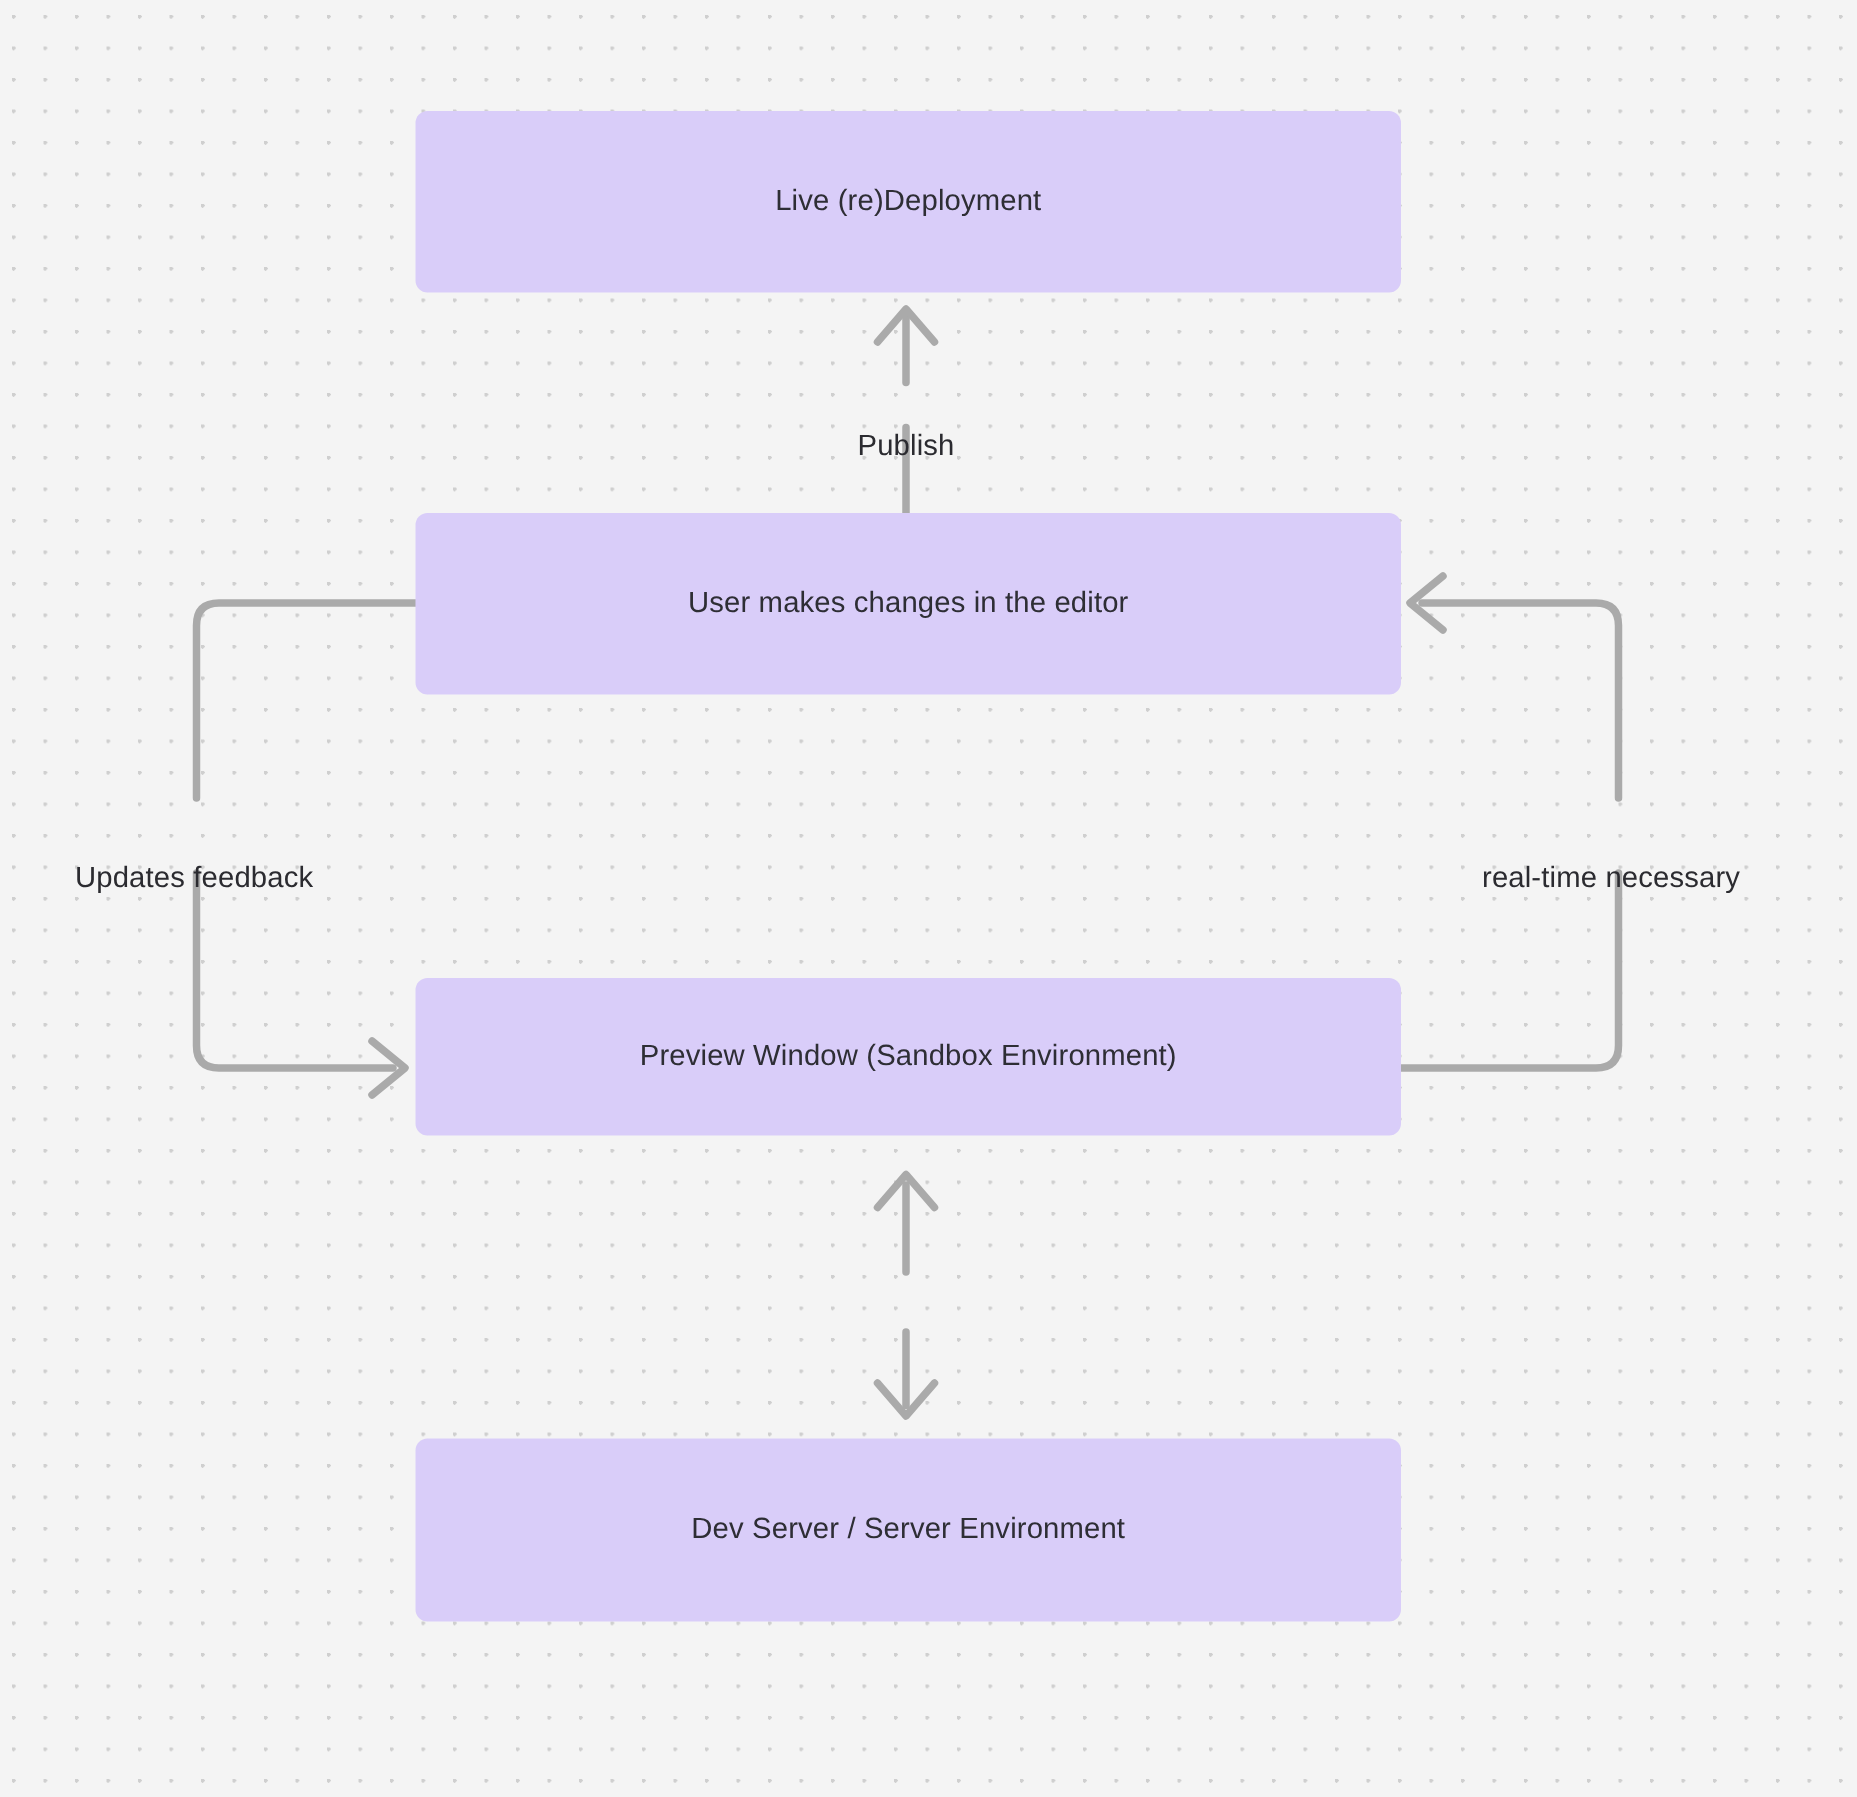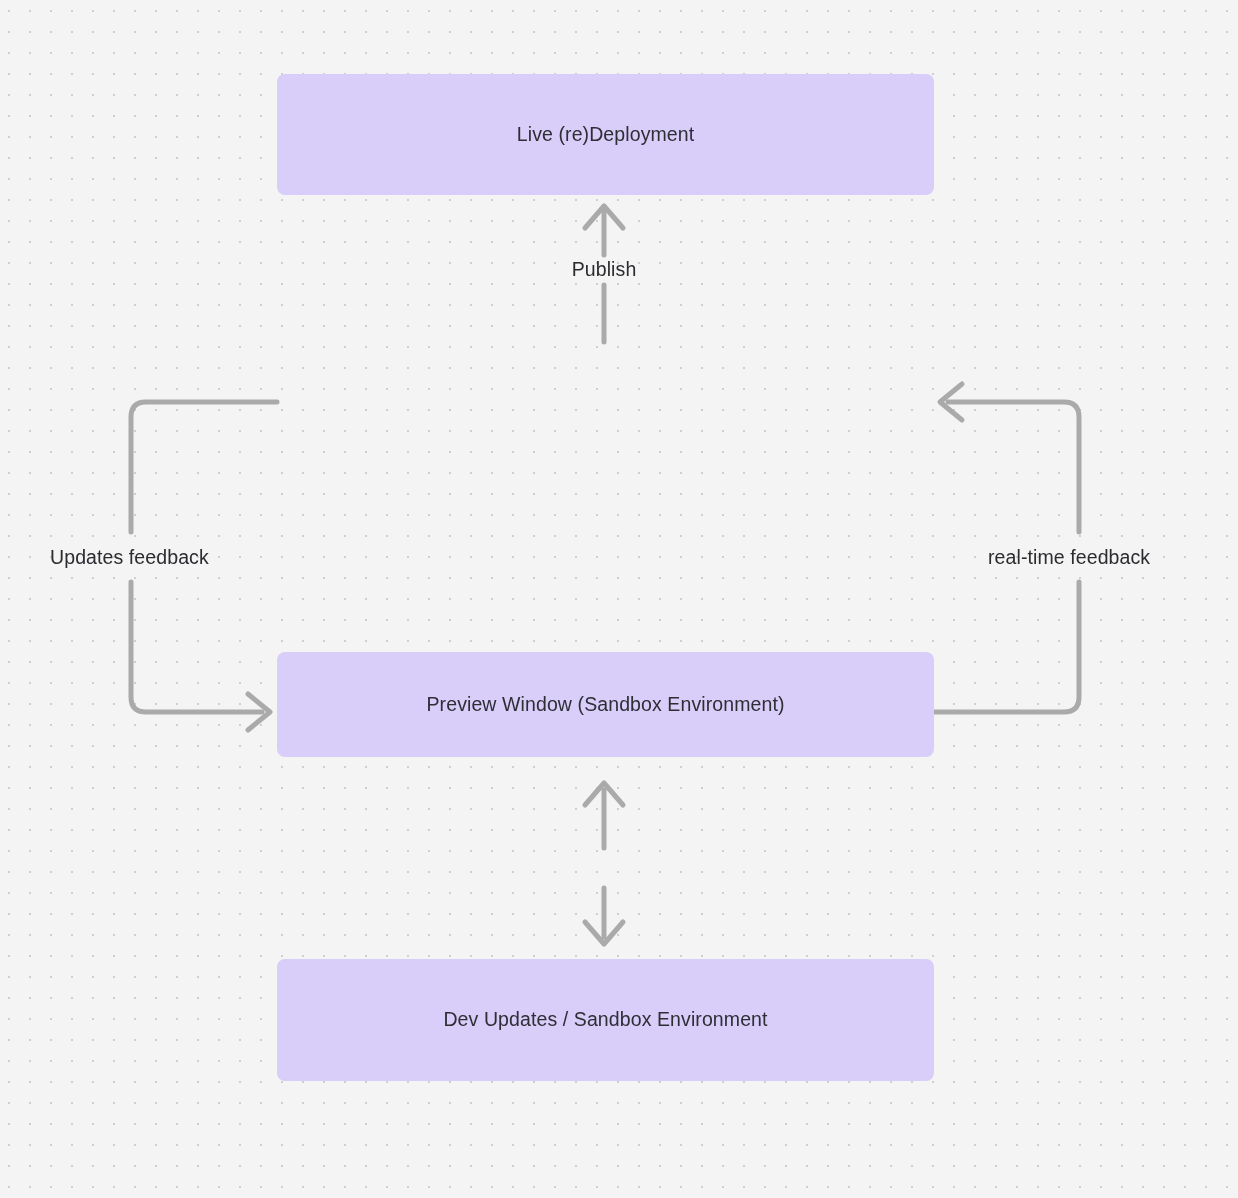--- a/index.html
+++ b/index.html
@@ -52,20 +52,21 @@
   }
   .edge-label {
     position: absolute;
     color: #2b2b30;
     font-size: 19.5px;
     font-family: "Liberation Sans", sans-serif;
     letter-spacing: 0.1px;
     white-space: nowrap;
     background: transparent;
     line-height: 1;
+    margin-top: 28px;
   }
   .edge-label.center {
     transform: translate(-50%, -50%);
   }
 </style>
 </head>
 <body>
 
 <div id="canvas">
 
@@ -99,29 +100,32 @@
       <polyline points="585,805 604,783 623,805" fill="none" stroke="#aaaaaa" stroke-width="5" stroke-linecap="round" stroke-linejoin="round"></polyline>
       <line x1="604" y1="888" x2="604" y2="937" stroke="#aaaaaa" stroke-width="5" stroke-linecap="round"></line>
       <polyline points="585,922 604,944 623,922" fill="none" stroke="#aaaaaa" stroke-width="5" stroke-linecap="round" stroke-linejoin="round"></polyline>
     </g>
   </svg>
 
   <div class="node" style="left:277px; top:74px; width:657px; height:121px;">
     <span class="node-label">Live (re)Deployment</span>
   </div>
 
+  <div class="node" style="left:277px; top:342px; width:657px; height:121px;">
+    <span class="node-label">User makes changes in the editor</span>
+  </div>
 
   <div class="node" style="left:277px; top:652px; width:657px; height:105px;">
     <span class="node-label">Preview Window (Sandbox Environment)</span>
   </div>
 
   <div class="node" style="left:277px; top:959px; width:657px; height:122px;">
-    <span class="node-label">Dev Updates / Sandbox Environment</span>
+    <span class="node-label">Dev Server / Server Environment</span>
   </div>
 
   <div class="edge-label center" style="left:604px; top:270px;">Publish</div>
 
   <div class="edge-label" style="left:50px; top:548px;">Updates feedback</div>
 
-  <div class="edge-label" style="left:988px; top:548px;">real-time feedback</div>
+  <div class="edge-label" style="left:988px; top:548px;">real-time necessary</div>
 
 
 </div>
 
 </body></html>

